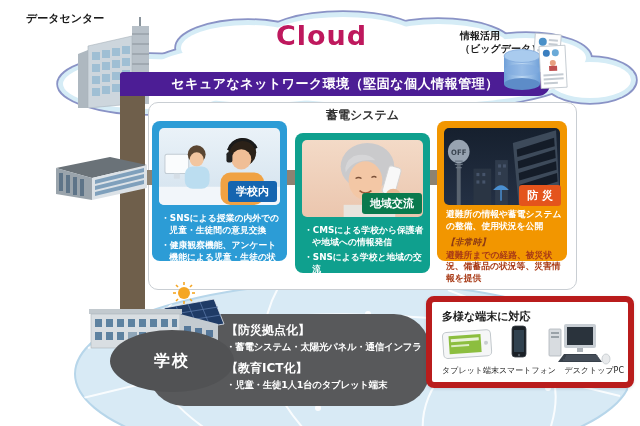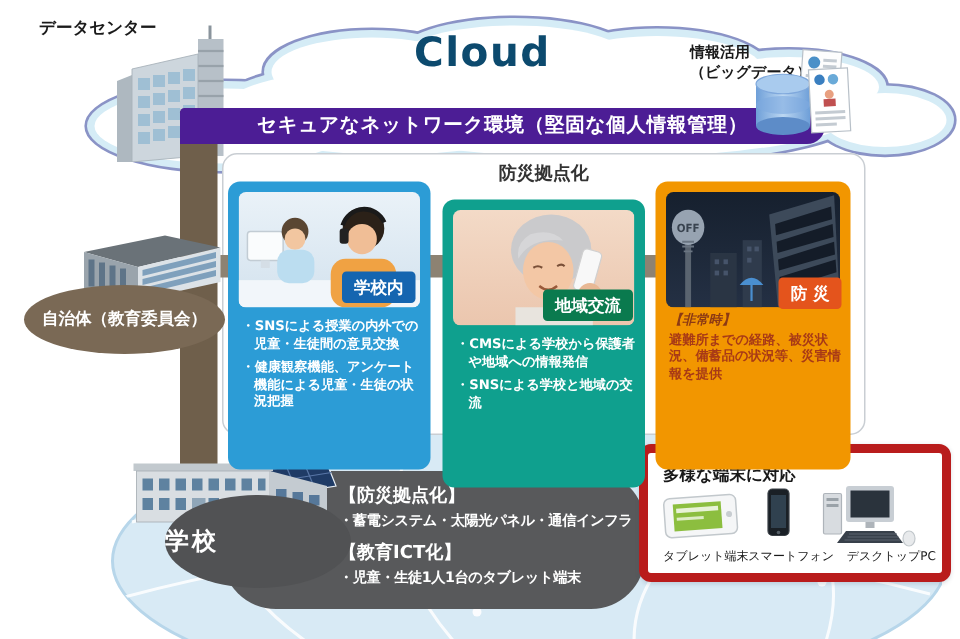--- a/index.html
+++ b/index.html
@@ -3,35 +3,35 @@
 <meta charset="utf-8">
 <style>
   html,body{margin:0;padding:0;background:#fff;}
   #stage{
     position:relative;width:640px;height:426px;overflow:hidden;background:#fff;
     font-family:"DejaVu Sans","Liberation Sans",sans-serif;
   }
   .abs{position:absolute;}
   
   #cloud-svg{left:48px;top:4px;z-index:0;}
-  #cloud-label{left:276px;top:20px;width:80px;text-align:center;font-size:27px;font-weight:bold;color:#0c4a6e;z-index:2;letter-spacing:1px;}
+  #cloud-label{left:276px;top:20px;width:80px;text-align:center;font-size:27px;font-weight:bold;color:#be185d;z-index:2;letter-spacing:1px;}
   
   #dc-label{left:26px;top:11px;font-size:11px;font-weight:bold;color:#1a1a1a;z-index:3;}
   #dc-building{left:76px;top:16px;z-index:3;}
   #bigdata-label{left:460px;top:30px;font-size:10px;font-weight:bold;color:#1a1a1a;line-height:1.25;z-index:8;}
   #bigdata-icon{left:498px;top:30px;z-index:8;}
   
   #line-vertical{left:120px;top:74px;width:25px;height:262px;z-index:4;}
   #line-horizontal{left:145px;top:170px;width:399px;height:15px;z-index:6;}
   #banner{left:120px;top:72px;width:430px;height:24px;z-index:6;border-radius:3px 6px 12px 0;
     color:#fff;font-size:13px;font-weight:bold;text-align:center;line-height:24px;letter-spacing:.5px;}
   
   #usage-panel{left:148px;top:102px;width:429px;height:188px;background:#fff;border:1.5px solid #C9CED3;border-radius:10px;z-index:5;box-sizing:border-box;}
   #usage-title{left:148px;top:107px;width:429px;text-align:center;font-size:12px;font-weight:bold;color:#333;z-index:6;}
-  .card{position:absolute;top:121px;height:192px;border-radius:8px;z-index:8;}
+  .card{position:absolute;top:121px;height:140px;border-radius:8px;z-index:8;}
   #card-school{left:152px;width:135px;}
   #card-community{left:295px;width:135px;margin-top:12px;}
   #card-disaster{left:437px;width:130px;}
   .card .photo{position:absolute;left:7px;right:7px;top:7px;height:77px;border-radius:5px;overflow:hidden;}
   .card .photo svg{display:block;width:100%;height:100%;}
   .badge{position:absolute;color:#fff;font-size:11px;font-weight:bold;padding:3px 8px;border-radius:3px;white-space:nowrap;}
   #card-school .badge{right:10px;top:60px;}
   #card-community .badge{right:8px;top:60px;}
   #card-disaster .badge{right:6px;top:64px;}
   .card-text{position:absolute;left:9px;right:5px;top:92px;color:#fff;font-size:8.8px;font-weight:bold;line-height:1.32;}
@@ -47,21 +47,21 @@
     color:#fff;font-size:11px;font-weight:bold;text-align:center;line-height:46px;white-space:nowrap;}
   
   #globe-svg{left:68px;top:278px;z-index:1;}
   #blob{left:148px;top:314px;width:282px;height:92px;border-radius:36px;z-index:3;}
   #blob-text{left:226px;top:322px;width:202px;z-index:4;color:#fff;}
   #blob-text .sec-head{font-size:12px;font-weight:bold;margin-bottom:2px;}
   #blob-text .sec-body{font-size:9.5px;font-weight:bold;margin-bottom:6px;letter-spacing:-0.3px;}
   #community-label{left:300px;top:292px;font-size:11px;font-weight:bold;color:#4D4D4F;z-index:4;}
   #school-building{left:84px;top:282px;z-index:5;}
   #school-ellipse{left:110px;top:330px;width:124px;height:62px;border-radius:50%;z-index:6;
-    color:#fff;font-size:16px;font-weight:bold;line-height:62px;letter-spacing:2px;}
+    color:#fff;font-size:16px;font-weight:bold;text-align:center;line-height:62px;letter-spacing:2px;}
   
   #devices-panel{left:426px;top:296px;width:196px;height:80px;background:#fff;border:6px solid #b91c1c;border-radius:8px;z-index:6;box-shadow:0 1px 3px rgba(60,80,100,.18);}
   #devices-title{position:absolute;left:10px;top:7px;font-size:11px;font-weight:bold;color:#1a1a1a;}
   .dev-icon{position:absolute;}
   #dev-tablet{left:8px;top:24px;}
   #dev-phone{left:76px;top:22px;}
   #dev-desktop{left:114px;top:20px;}
   .dev-label{position:absolute;bottom:6px;font-size:8px;font-weight:normal;color:#1a1a1a;text-align:right;white-space:nowrap;}
   #dev-label-0{left:3px;width:64px;}
   #dev-label-1{left:62px;width:62px;}
@@ -180,21 +180,21 @@
         <rect x="45" y="48" width="20" height="2" fill="#C4CBD2"></rect>
       <rect x="45" y="52" width="14" height="2" fill="#C4CBD2"></rect>
     </g>
   </svg>
 
   <div id="line-vertical" class="abs" style="background-color: rgb(111, 95, 75);"></div>
   <div id="line-horizontal" class="abs" style="background-color: rgb(141, 130, 114);"></div>
   <div id="banner" class="abs" style="background-color: #4c1d95;">セキュアなネットワーク環境（堅固な個人情報管理）</div>
 
   <div id="usage-panel" class="abs"></div>
-  <div id="usage-title" class="abs">防災拠点化</div>
+  <div id="usage-title" class="abs">蓄電システム</div>
 
   <div id="card-school" class="card" style="background-color: rgb(44, 156, 214);">
     <div class="photo">
       <svg viewBox="0 0 122 76" preserveAspectRatio="none">
         <defs>
             <linearGradient id="p1" x1="0" y1="0" x2="0" y2="1">
           <stop offset="0" stop-color="#EAF2F8"></stop>
               <stop offset="1" stop-color="#D3E2EE"></stop>
             </linearGradient>
           </defs>
@@ -280,20 +280,21 @@
         <rect x="13" y="30" width="4" height="42" fill="#5A6470"></rect>
         <circle cx="15" cy="22" r="11" fill="#97A3B1"></circle>
         <path d="M 11 31 h 8 M 11 34 h 8 M 12 37 h 6" stroke="#6A7582" stroke-width="1.2"></path>
         <text x="15" y="25" text-anchor="middle" font-size="7" font-weight="bold" fill="#39434F">OFF</text>
         <path d="M 50 58 q 8 -9 16 0 z" fill="#4A8FD0"></path>
         <line x1="58" y1="56" x2="58" y2="68" stroke="#4A8FD0" stroke-width="1.5"></line>
       </svg>
     </div>
     <span class="badge" style="background-color: rgb(228, 84, 28);">防 災</span>
     <div class="card-text">
+      <div class="d-body">避難所の情報や蓄電システムの整備、使用状況を公開</div>
       <div class="d-head emg">【非常時】</div>
       <div class="d-body emg2">避難所までの経路、被災状況、備蓄品の状況等、災害情報を提供</div>
     </div>
   </div>
 
   <svg id="muni-building" class="abs" width="102" height="50" viewBox="0 0 102 50">
     <polygon points="6,16 60,5 97,13 42,26" fill="#6A7278"></polygon>
     <polygon points="6,16 42,26 42,48 6,42" fill="#9AA4AC"></polygon>
     <g fill="#5E7488">
         <rect x="9" y="21" width="4" height="18"></rect>
@@ -301,23 +302,20 @@
         <rect x="23" y="25" width="4" height="18"></rect>
         <rect x="30" y="27" width="4" height="17"></rect>
       </g>
     <polygon points="42,26 97,13 97,36 42,48" fill="#DCE2E7"></polygon>
     <g fill="#7FA0BC">
       <polygon points="45,28 94,16 94,20 45,32"></polygon>
       <polygon points="45,34 94,22 94,26 45,38"></polygon>
       <polygon points="45,40 94,28 94,32 45,44"></polygon>
     </g>
   </svg>
-  <div id="muni-ellipse" class="abs" style="background-color: rgb(122, 105, 85);">
-    <span>自治体（教育委員会）</span>
-  </div>
 
   <svg id="globe-svg" class="abs" width="560" height="148" viewBox="0 0 560 148">
     <defs>
         <clipPath id="gclip">
           <ellipse cx="285" cy="96" rx="278" ry="92"></ellipse>
         </clipPath>
       </defs>
     <ellipse cx="285" cy="96" rx="278" ry="92" fill="#D8EAF5" stroke="#B7D6EA" stroke-width="2"></ellipse>
     <g clip-path="url(#gclip)" stroke="#FFFFFF" stroke-width="2" fill="none" opacity="0.85">
       <path d="M 20 70 Q 285 0 550 75"></path>

